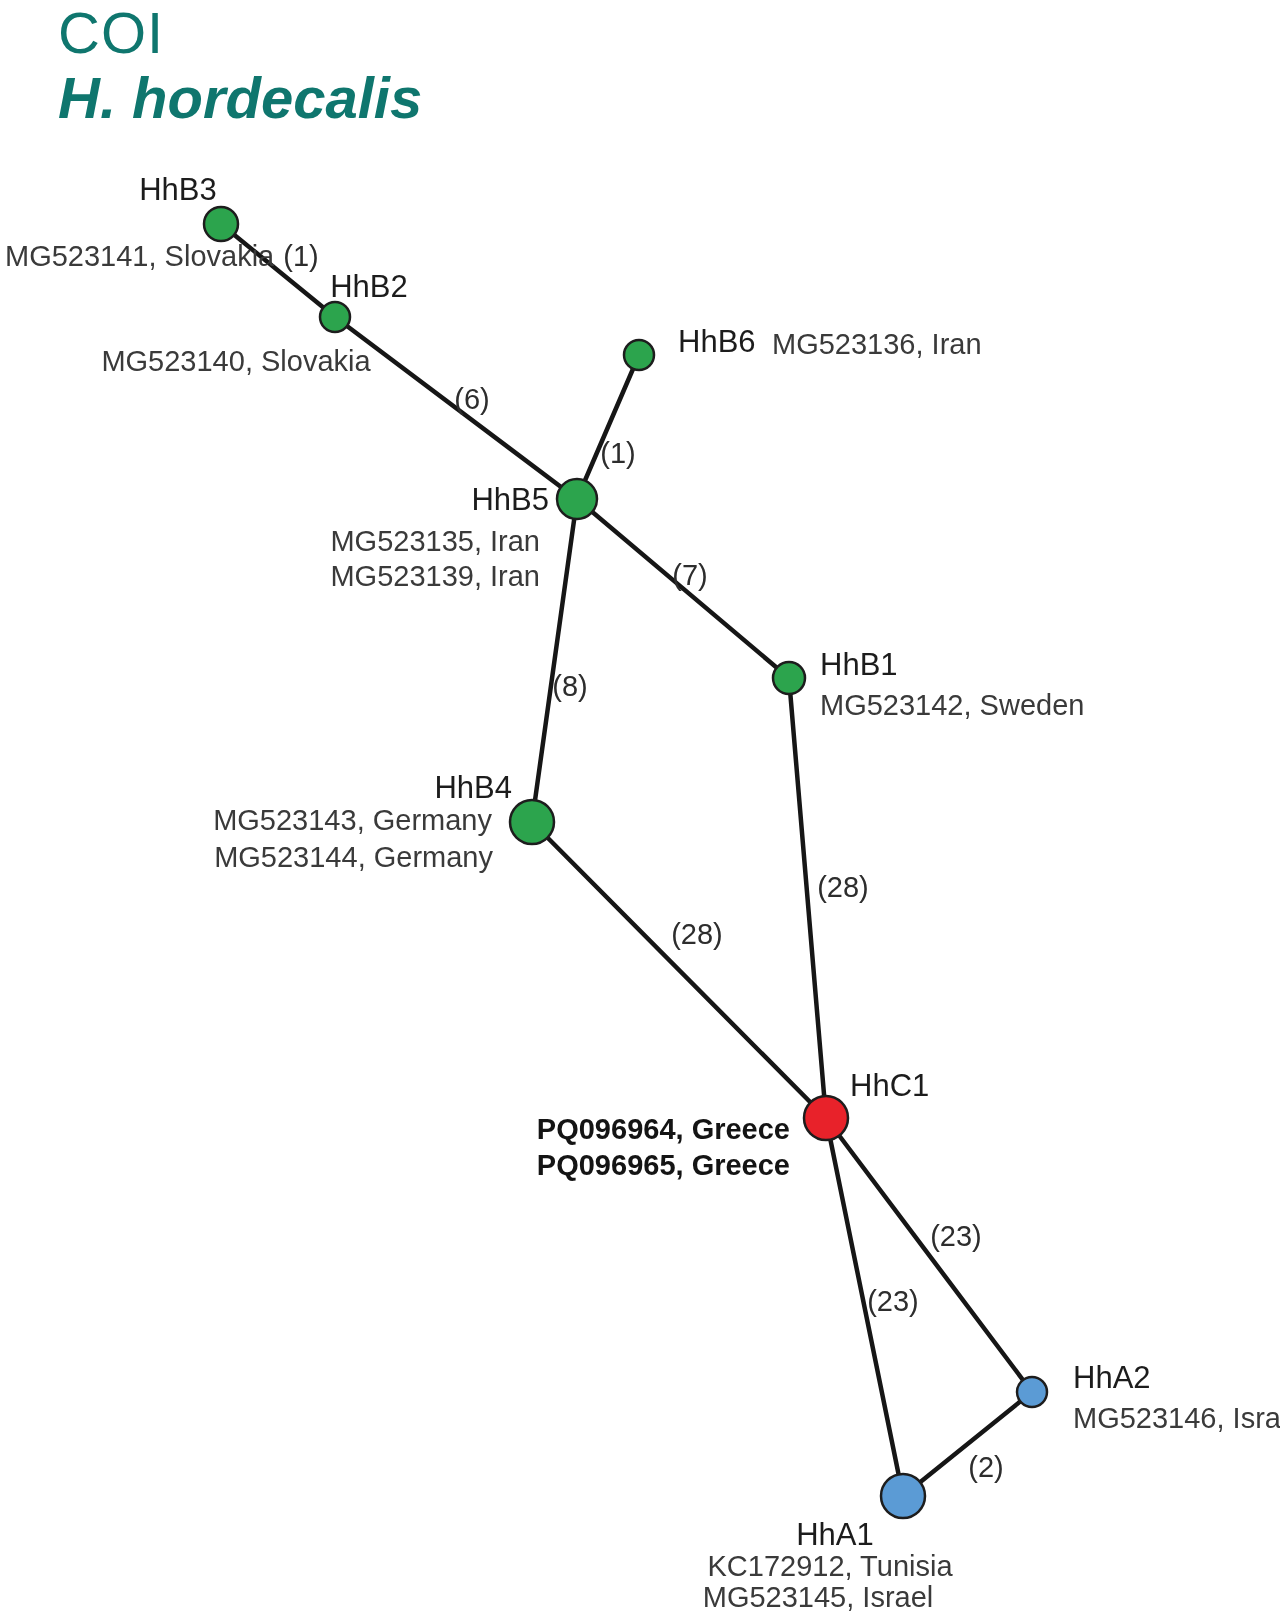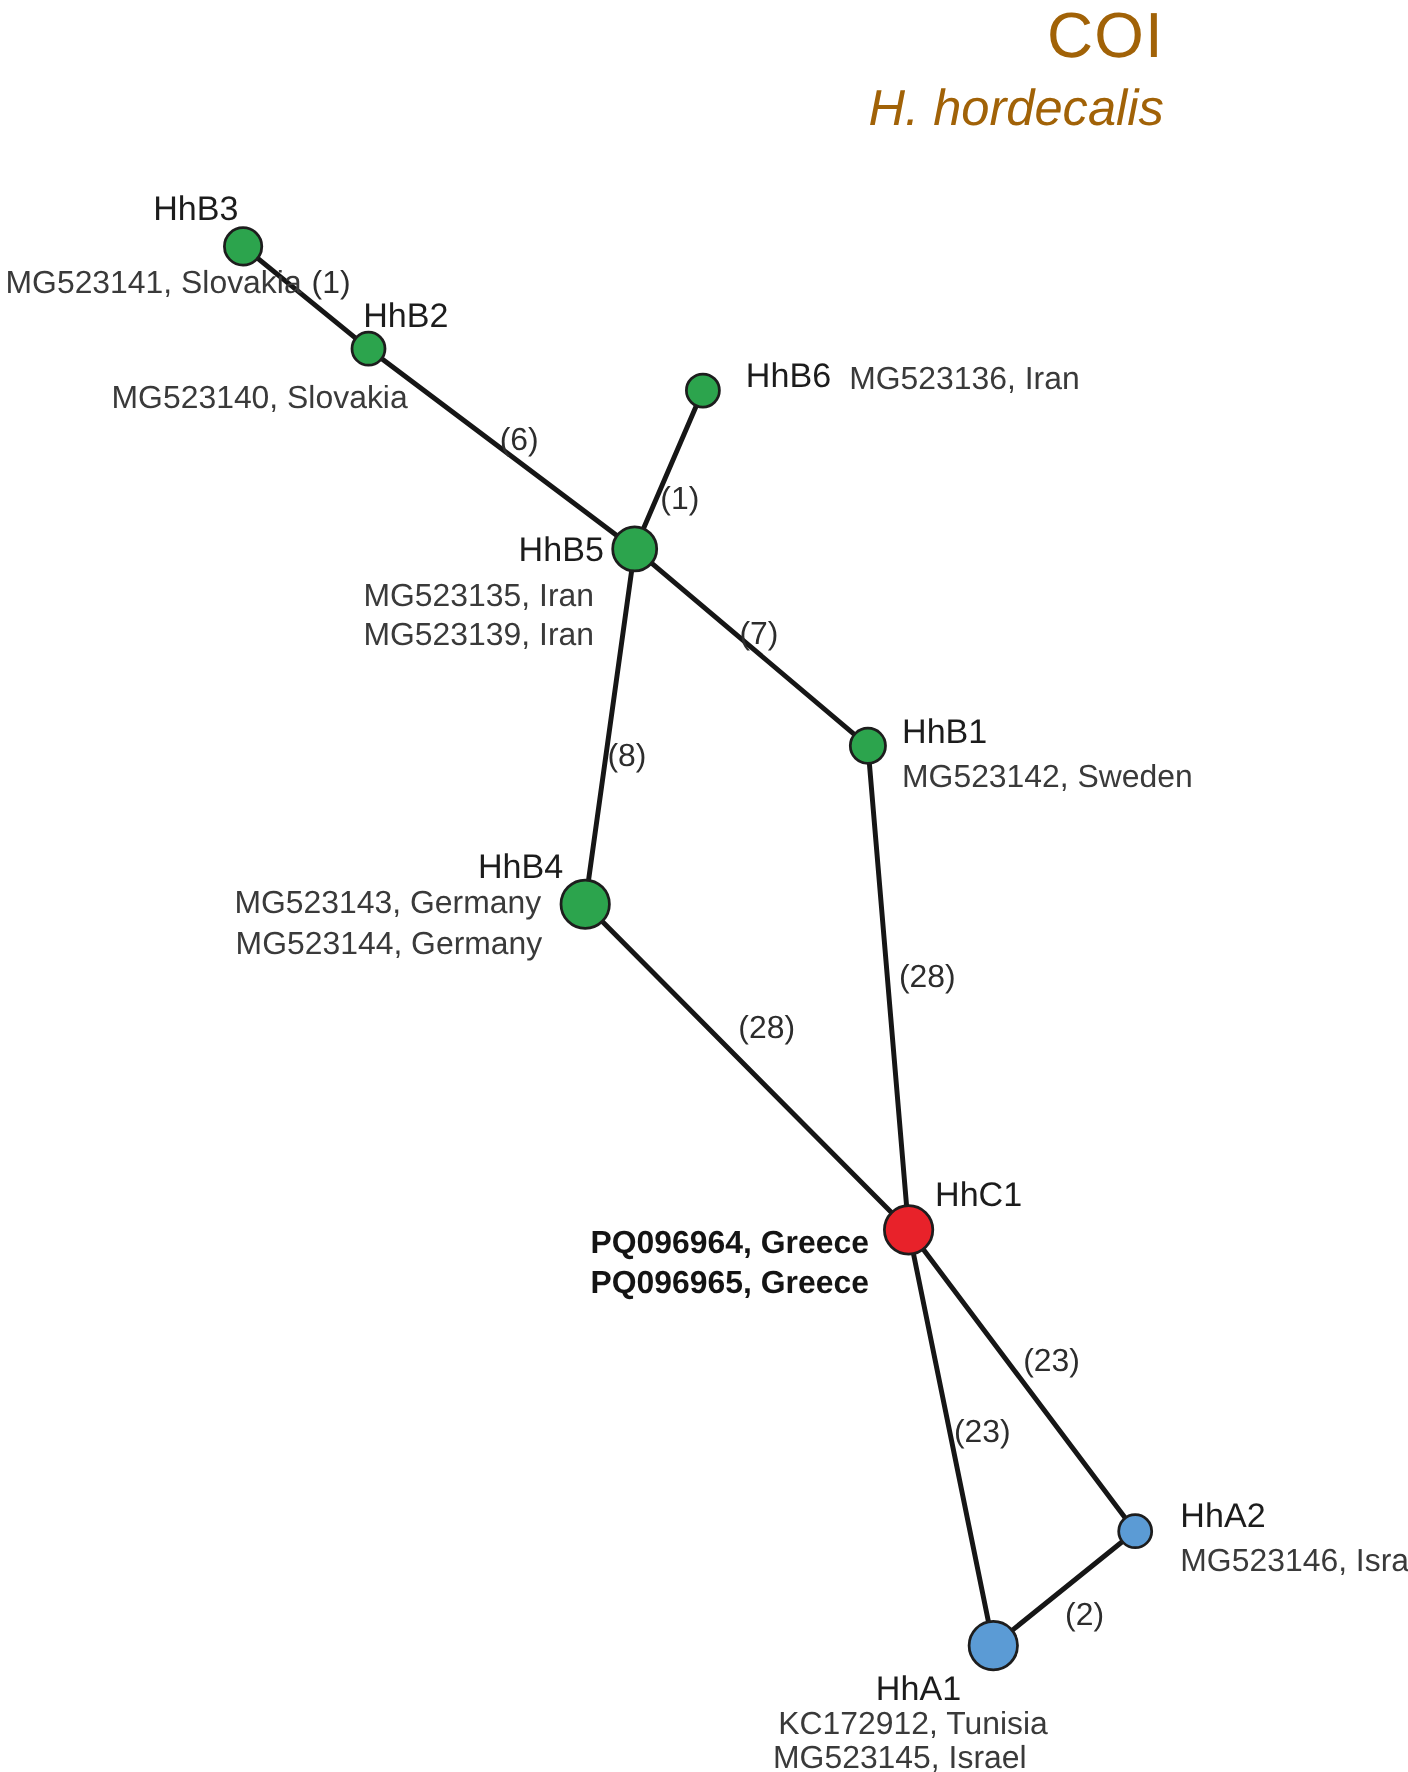--- a/index.html
+++ b/index.html
@@ -13,34 +13,34 @@
     height: 1611px;
     background: #ffffff;
     overflow: hidden;
     font-family: "Liberation Sans", sans-serif;
   }
   .title-block {
     position: absolute;
     left: 58px;
     top: 0px;
     width: 1000px;
-    text-align: right;
-    color: #a16207;
+    text-align: left;
+    color: #0f766e;
   }
   .title-line1 {
     font-size: 58px;
     line-height: 66px;
     font-weight: 400;
     letter-spacing: 1px;
   }
   .title-line2 {
-    font-size: 46px;
+    font-size: 58px;
     line-height: 64px;
     font-style: italic;
-    font-weight: 400;
+    font-weight: 700;
   }
   .net-svg {
     position: absolute;
     left: 0;
     top: 0;
   }
   .net-svg .edge {
     stroke: #161616;
     stroke-width: 4.5;
     stroke-linecap: round;

